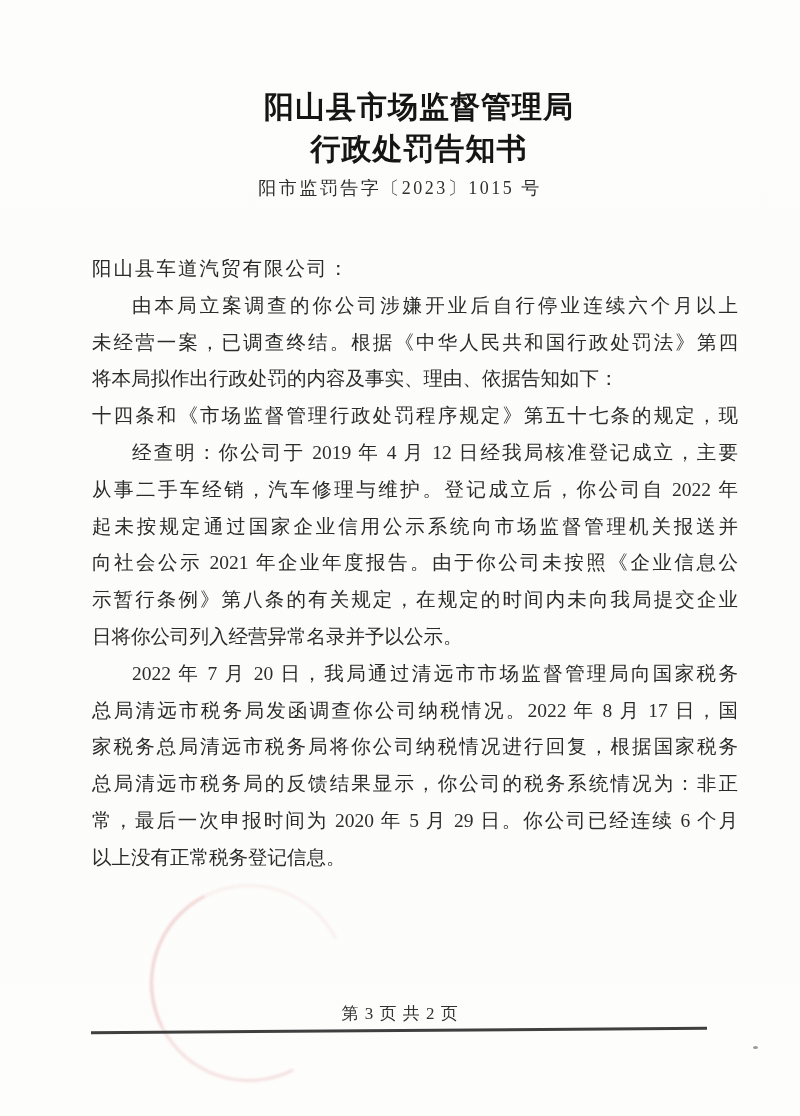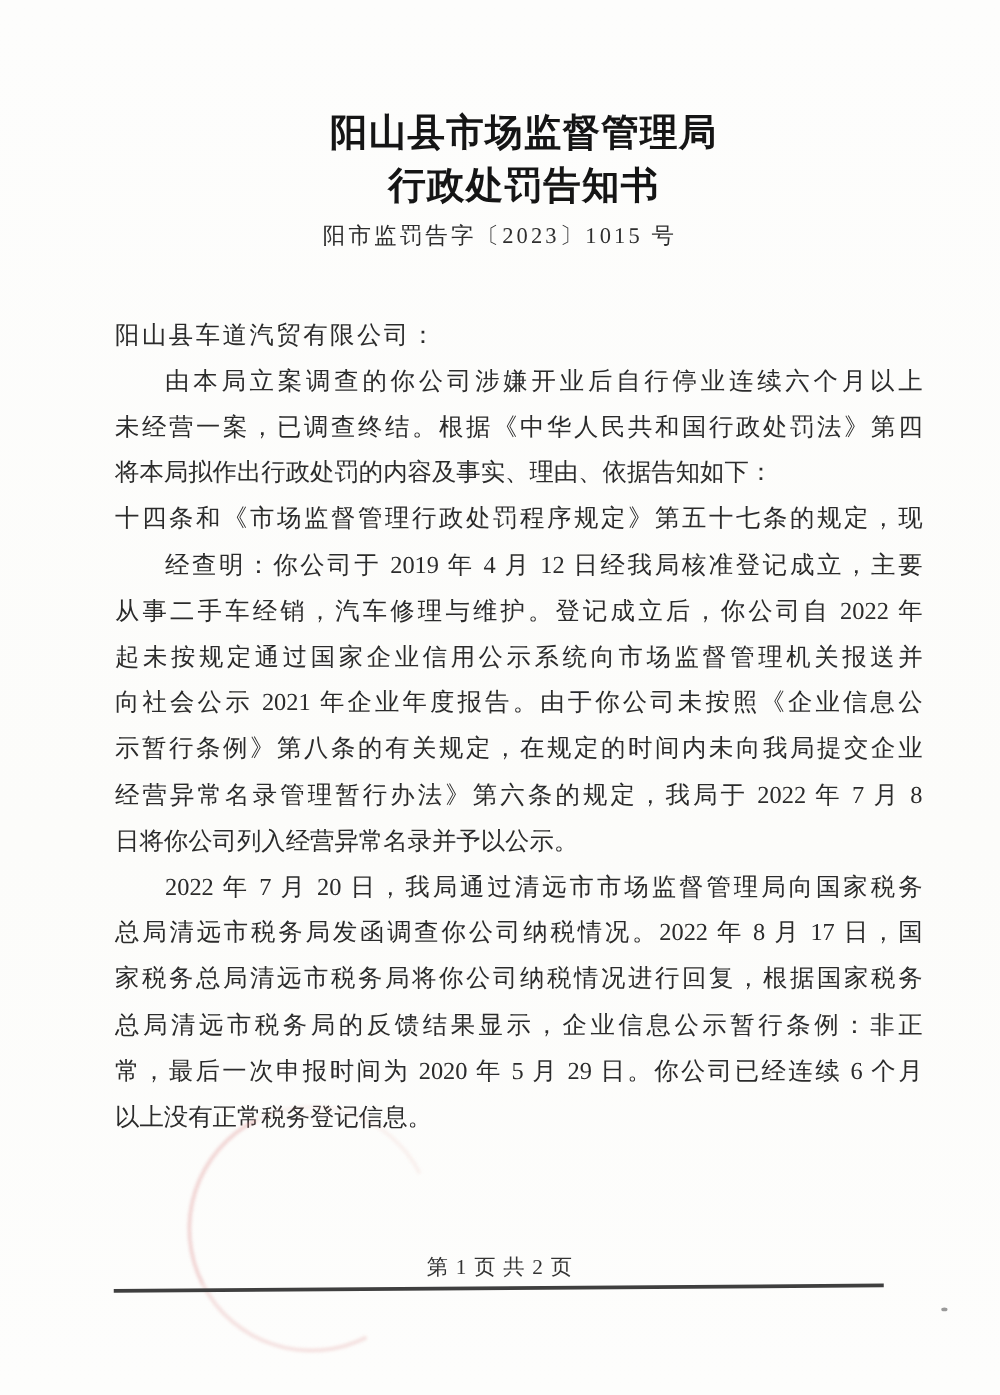--- a/index.html
+++ b/index.html
@@ -113,32 +113,31 @@
       <div class="body-line spaced">阳山县车道汽贸有限公司：</div>
       <div class="body-line justify indent">由本局立案调查的你公司涉嫌开业后自行停业连续六个月以上</div>
       <div class="body-line justify">未经营一案，已调查终结。根据《中华人民共和国行政处罚法》第四</div>
       <div class="body-line">将本局拟作出行政处罚的内容及事实、理由、依据告知如下：</div>
       <div class="body-line justify">十四条和《市场监督管理行政处罚程序规定》第五十七条的规定，现</div>
       <div class="body-line justify indent">经查明：你公司于 2019 年 4 月 12 日经我局核准登记成立，主要</div>
       <div class="body-line justify">从事二手车经销，汽车修理与维护。登记成立后，你公司自 2022 年</div>
       <div class="body-line justify">起未按规定通过国家企业信用公示系统向市场监督管理机关报送并</div>
       <div class="body-line justify">向社会公示 2021 年企业年度报告。由于你公司未按照《企业信息公</div>
       <div class="body-line justify">示暂行条例》第八条的有关规定，在规定的时间内未向我局提交企业</div>
-      <div class="body-line justify">经营异常名录管理暂行办法》第六条的规定，我局于 2022 年 7 月 8</div>
       <div class="body-line">日将你公司列入经营异常名录并予以公示。</div>
       <div class="body-line justify indent">2022 年 7 月 20 日，我局通过清远市市场监督管理局向国家税务</div>
       <div class="body-line justify">总局清远市税务局发函调查你公司纳税情况。2022 年 8 月 17 日，国</div>
       <div class="body-line justify">家税务总局清远市税务局将你公司纳税情况进行回复，根据国家税务</div>
-      <div class="body-line justify">总局清远市税务局的反馈结果显示，企业信息公示暂行条例：非正</div>
+      <div class="body-line justify">总局清远市税务局的反馈结果显示，你公司的税务系统情况为：非正</div>
       <div class="body-line justify">常，最后一次申报时间为 2020 年 5 月 29 日。你公司已经连续 6 个月</div>
       <div class="body-line">以上没有正常税务登记信息。</div>
     </div>
 
   <div class="seal-bleed"></div>
 
-  <div class="page-number">第 1 页 共 2 页</div>
+  <div class="page-number">第 3 页 共 2 页</div>
 
   <div class="footer-rule"></div>
 
 
   <div class="speck"></div>
 
 </div>
 
 </body></html>

